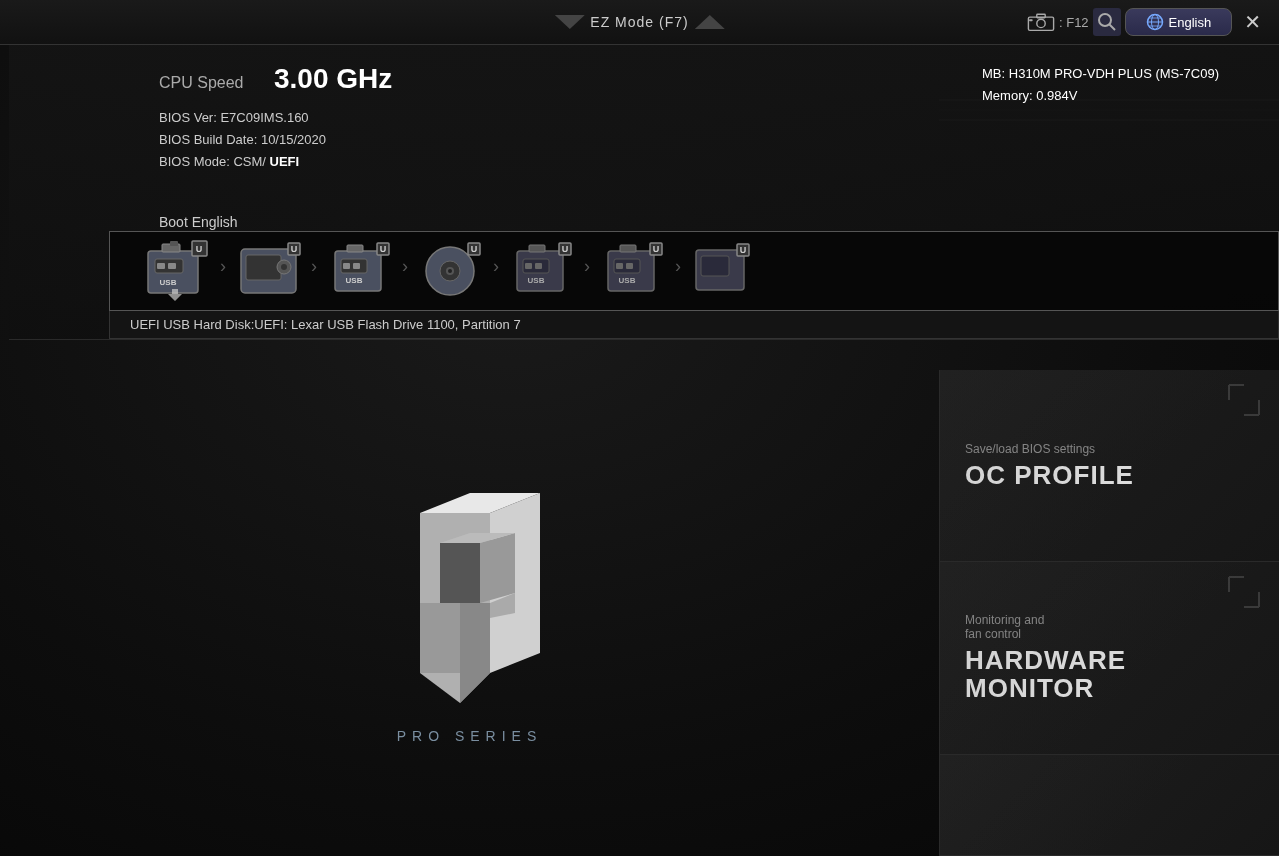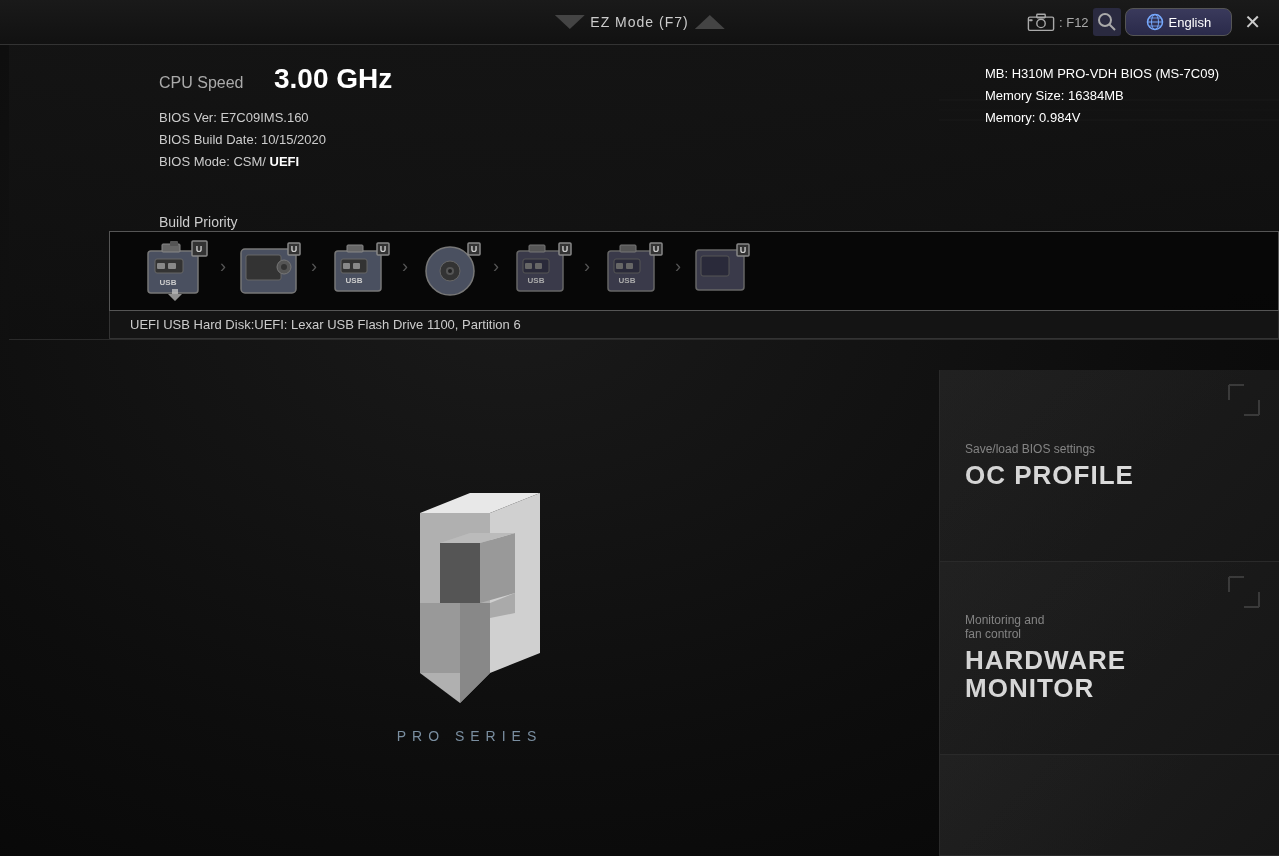--- a/index.html
+++ b/index.html
@@ -320,34 +320,30 @@
           <span>BIOS Mode:</span>
           <span>CSM/</span>
           <span class="uefi-highlight" style="color:#fff;font-weight:bold;">UEFI</span>
         </div>
       </div>
     </div>
 
     <div class="right-info">
       <div class="right-info-line">
         <span>MB:</span>
-        <span>H310M PRO-VDH BIOS (MS-7C09)</span>
-      </div>
-      <div class="right-info-line">
-        <span>Memory Size:</span>
-        <span>16384MB</span>
+        <span>H310M PRO-VDH PLUS (MS-7C09)</span>
       </div>
       <div class="right-info-line">
         <span>Memory:</span>
         <span>0.984V</span>
       </div>
     </div>
 
     <div style="position:absolute; bottom:108px; left:150px;">
-      <span style="color:#ccc;font-size:14px;">Build Priority</span>
+      <span style="color:#ccc;font-size:14px;">Boot English</span>
     </div>
 
     <div style="position:absolute; bottom:28px; left:100px; right:0; height:80px; background:rgba(5,5,5,0.8); border:1px solid #555; display:flex; align-items:center; padding:0 30px; gap:10px;">
 
       <div style="position:relative; display:flex; align-items:center; justify-content:center; cursor:pointer;">
         <svg width="70" height="65" viewBox="0 0 70 65">
 
           <rect x="8" y="12" width="50" height="42" rx="3" fill="#4a5060" stroke="#777" stroke-width="1.5"></rect>
           <rect x="15" y="20" width="28" height="14" rx="2" fill="#333" stroke="#666" stroke-width="1"></rect>
           <rect x="17" y="24" width="8" height="6" rx="1" fill="#888"></rect>
@@ -442,21 +438,21 @@
         <svg width="60" height="58" viewBox="0 0 60 58">
           <rect x="5" y="8" width="48" height="40" rx="3" fill="#3a3a4a" stroke="#666" stroke-width="1.5"></rect>
           <rect x="10" y="14" width="28" height="20" rx="2" fill="#2a2a3a" stroke="#555" stroke-width="1"></rect>
           <rect x="46" y="2" width="12" height="12" rx="1" fill="#333" stroke="#888" stroke-width="1.5"></rect>
           <text x="52" y="11" fill="#ccc" font-size="9" font-family="Arial" font-weight="bold" text-anchor="middle">U</text>
         </svg>
       </div>
     </div>
 
     <div style="position:absolute; bottom:0; left:100px; right:0; height:28px; background:#141414; border:1px solid #333; border-top:none; display:flex; align-items:center; padding-left:20px;">
-      <span style="color:#ccc;font-size:13px;">UEFI USB Hard Disk:UEFI: Lexar USB Flash Drive 1100, Partition 6</span>
+      <span style="color:#ccc;font-size:13px;">UEFI USB Hard Disk:UEFI: Lexar USB Flash Drive 1100, Partition 7</span>
     </div>
 
   </div>
 
   <div class="bottom-half">
 
     <div class="logo-area">
 
       <svg class="msi-p-logo" viewBox="0 0 220 230">
 

